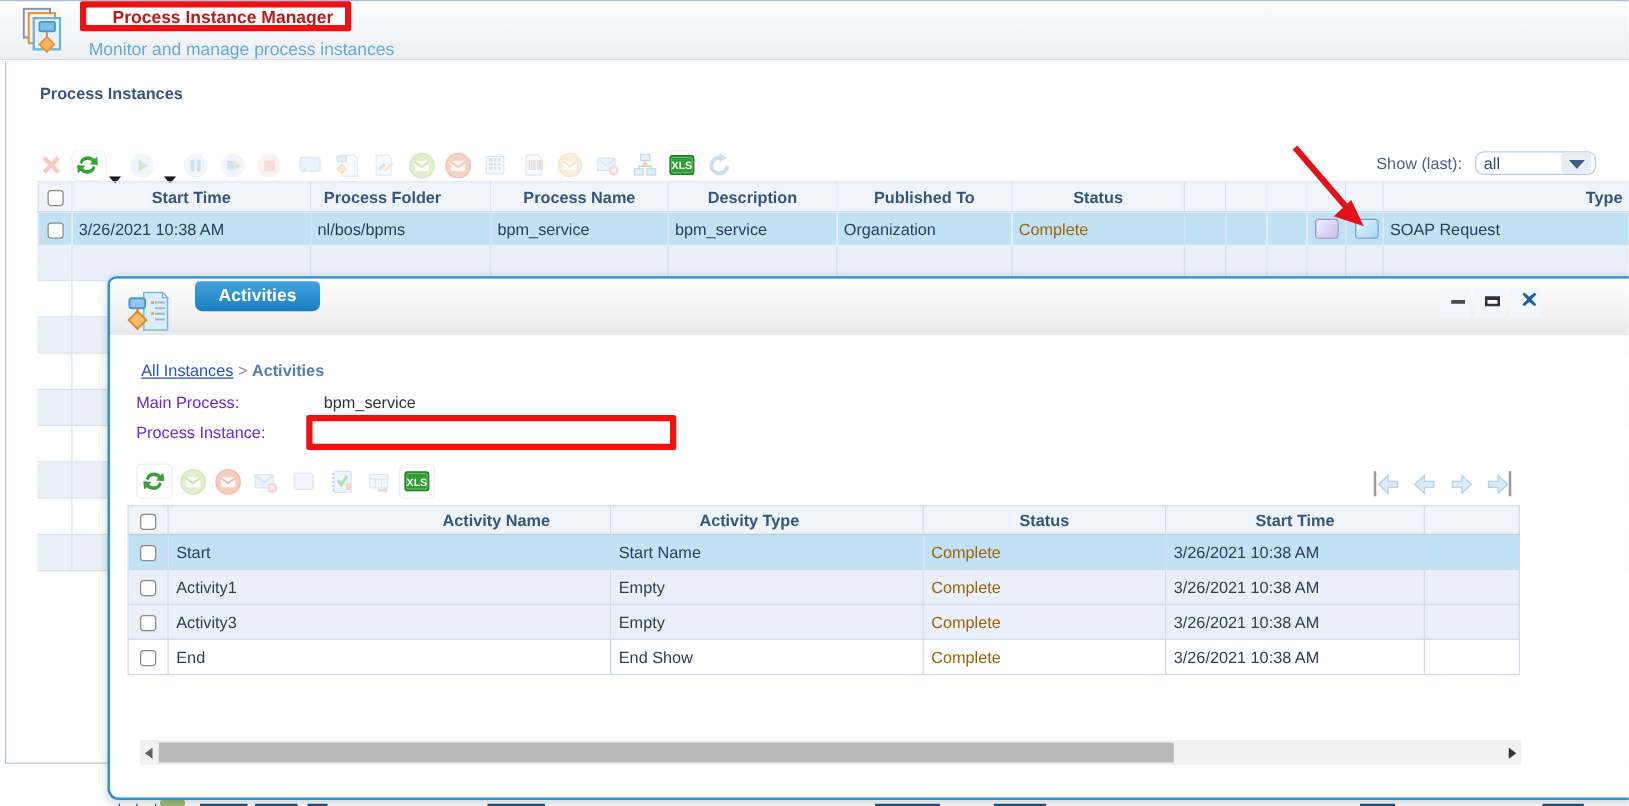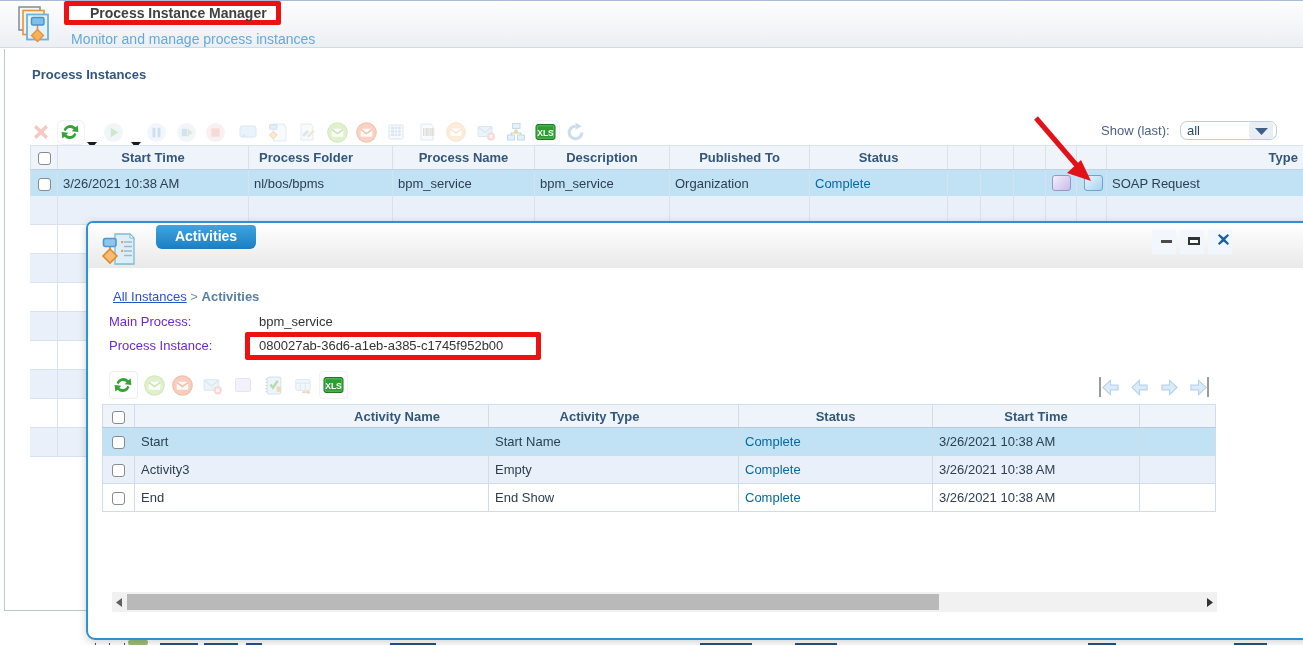--- a/index.html
+++ b/index.html
@@ -3,32 +3,32 @@
 <meta charset="utf-8">
 <style>
 * { margin:0; padding:0; box-sizing:border-box; }
 html,body { width:1303px; height:645px; overflow:hidden; }
 body { position:relative; background:#fff; font-family:"Liberation Sans",sans-serif; }
 .abs { position:absolute; }
 .hdr { left:0; top:0; width:1303px; height:48px;
   background:linear-gradient(#fdfdfe, #eceff3);
   border-top:1px solid #a9badb; border-bottom:1px solid #d3dae2; }
 .redbox { border:5px solid #ee1111; background:#fff; border-radius:2px; }
-.title { color:#404040; font-weight:bold; font-size:14px; }
+.title { color:#b91c1c; font-weight:bold; font-size:14px; }
 .subtitle { color:#64a9dc; font-size:14px; }
 .sechead { color:#33567a; font-weight:bold; font-size:13px; }
 table { border-collapse:collapse; table-layout:fixed; }
 .grid td, .grid th { border:1px solid #d7e2ee; font-size:13px; padding:0 5px; overflow:hidden; white-space:nowrap; }
 .grid th { height:22px; }
 .grid td { height:26px; }
 .grid th { background:#eff4fa; color:#33567a; font-weight:bold; border-bottom:1px solid #c3d2e2; }
 .rowsel { background:#c1e1f5; }
 .rowpale { background:#e9f0f9; }
 .dk { color:#2c3e50; }
-.green { color:#0369a1;margin-top:40px; }
+.green { color:#a16207;margin-top:40px; }
 .cb { display:inline-block; width:13px; height:13px; background:#fff;
   border:1px solid #8a8a8a; border-radius:3px; vertical-align:middle; }
 .modal { left:86px; top:221px; width:1272px; height:419px; background:#fff;
   border:2px solid #2b93d0; border-radius:7px 7px 9px 9px; box-shadow:0 2px 8px rgba(0,0,0,.18); }
 .mhdr { left:0; top:0; width:100%; height:45px;
   background:linear-gradient(#ffffff, #e9e9e9); border-radius:5px 5px 0 0; }
 .tab { background:linear-gradient(#41a4dd, #1b7ec2); border-radius:4px 4px 6px 6px;
   color:#fff; font-weight:bold; font-size:14px; text-align:center; line-height:23px; }
 .lbl { color:#6d28d9; font-size:13px; }
 .val { color:#333; font-size:13px; }
@@ -405,21 +405,20 @@
  <div class="abs" style="left:25px; top:66px; font-size:13px;">
    <span style="color:#2353c4; text-decoration:underline;">All Instances</span>
    <span style="color:#7b8ea5;"> &gt; </span>
    <span style="color:#567fa9; font-weight:bold;">Activities</span>
  </div>
 
  <div class="abs lbl" style="left:21px; top:91px;">Main Process:</div>
  <div class="abs val" style="left:171px; top:91px;">bpm_service</div>
  <div class="abs lbl" style="left:21px; top:115px;">Process Instance:</div>
  <div class="abs redbox" style="left:157px; top:109px; width:296px; height:28px;"></div>
- <div class="abs val" style="left:171px; top:115px;">080027ab-36d6-a1eb-a385-c1745f952b00</div>
 
  <div class="abs" id="mtoolbar" style="left:0; top:0;">
       <div class="icon" style="left:21px; top:148px; width:29px; height:28px; background:#fdfefd; border:1px solid #eee; border-radius:4px;"></div>
       <div class="icon" style="left:231px; top:148px; width:29px; height:28px; background:#fdfefd; border:1px solid #f2f2f2; border-radius:4px;"></div>
       <div class="icon" style="left:24px; top:151px; width:22px; height:22px; opacity:1;"><svg width="100%" height="100%" viewBox="0 0 20 20">
           <path d="M4.2 8.2 A6.4 6.4 0 0 1 15 5.6 L17 4 L17.6 10 L11.6 9.4 L13.3 7.6 A4.4 4.4 0 0 0 6 9.4 Z" fill="#36a336"></path>
           <path d="M15.8 11.8 A6.4 6.4 0 0 1 5 14.4 L3 16 L2.4 10 L8.4 10.6 L6.7 12.4 A4.4 4.4 0 0 0 14 10.6 Z" fill="#36a336"></path>
         </svg></div>
       <div class="icon" style="left:55.5px; top:151.5px; width:21px; height:21px; opacity:0.4;"><svg width="100%" height="100%" viewBox="0 0 20 20">
           <circle cx="10" cy="10" r="9.3" fill="#b4db7e" stroke="#8dc653"></circle>
@@ -497,20 +496,28 @@
   <tr class="rowsel">
    <td style="text-align:center; padding:0;"><span class="cb"></span></td>
    <td class="dk">Start</td>
             <td class="dk">Start Name</td>
    <td class="green">Complete</td>
             <td class="dk">3/26/2021 10:38 AM</td>
             <td></td>
   </tr>
   <tr class="rowpale">
    <td style="text-align:center; padding:0;"><span class="cb"></span></td>
+   <td class="dk">Activity1</td>
+            <td class="dk">Empty</td>
+   <td class="green">Complete</td>
+            <td class="dk">3/26/2021 10:38 AM</td>
+            <td></td>
+  </tr>
+  <tr class="rowpale">
+   <td style="text-align:center; padding:0;"><span class="cb"></span></td>
    <td class="dk">Activity3</td>
             <td class="dk">Empty</td>
    <td class="green">Complete</td>
             <td class="dk">3/26/2021 10:38 AM</td>
             <td></td>
   </tr>
   <tr>
    <td style="text-align:center; padding:0;"><span class="cb"></span></td>
    <td class="dk">End</td>
             <td class="dk">End Show</td>

